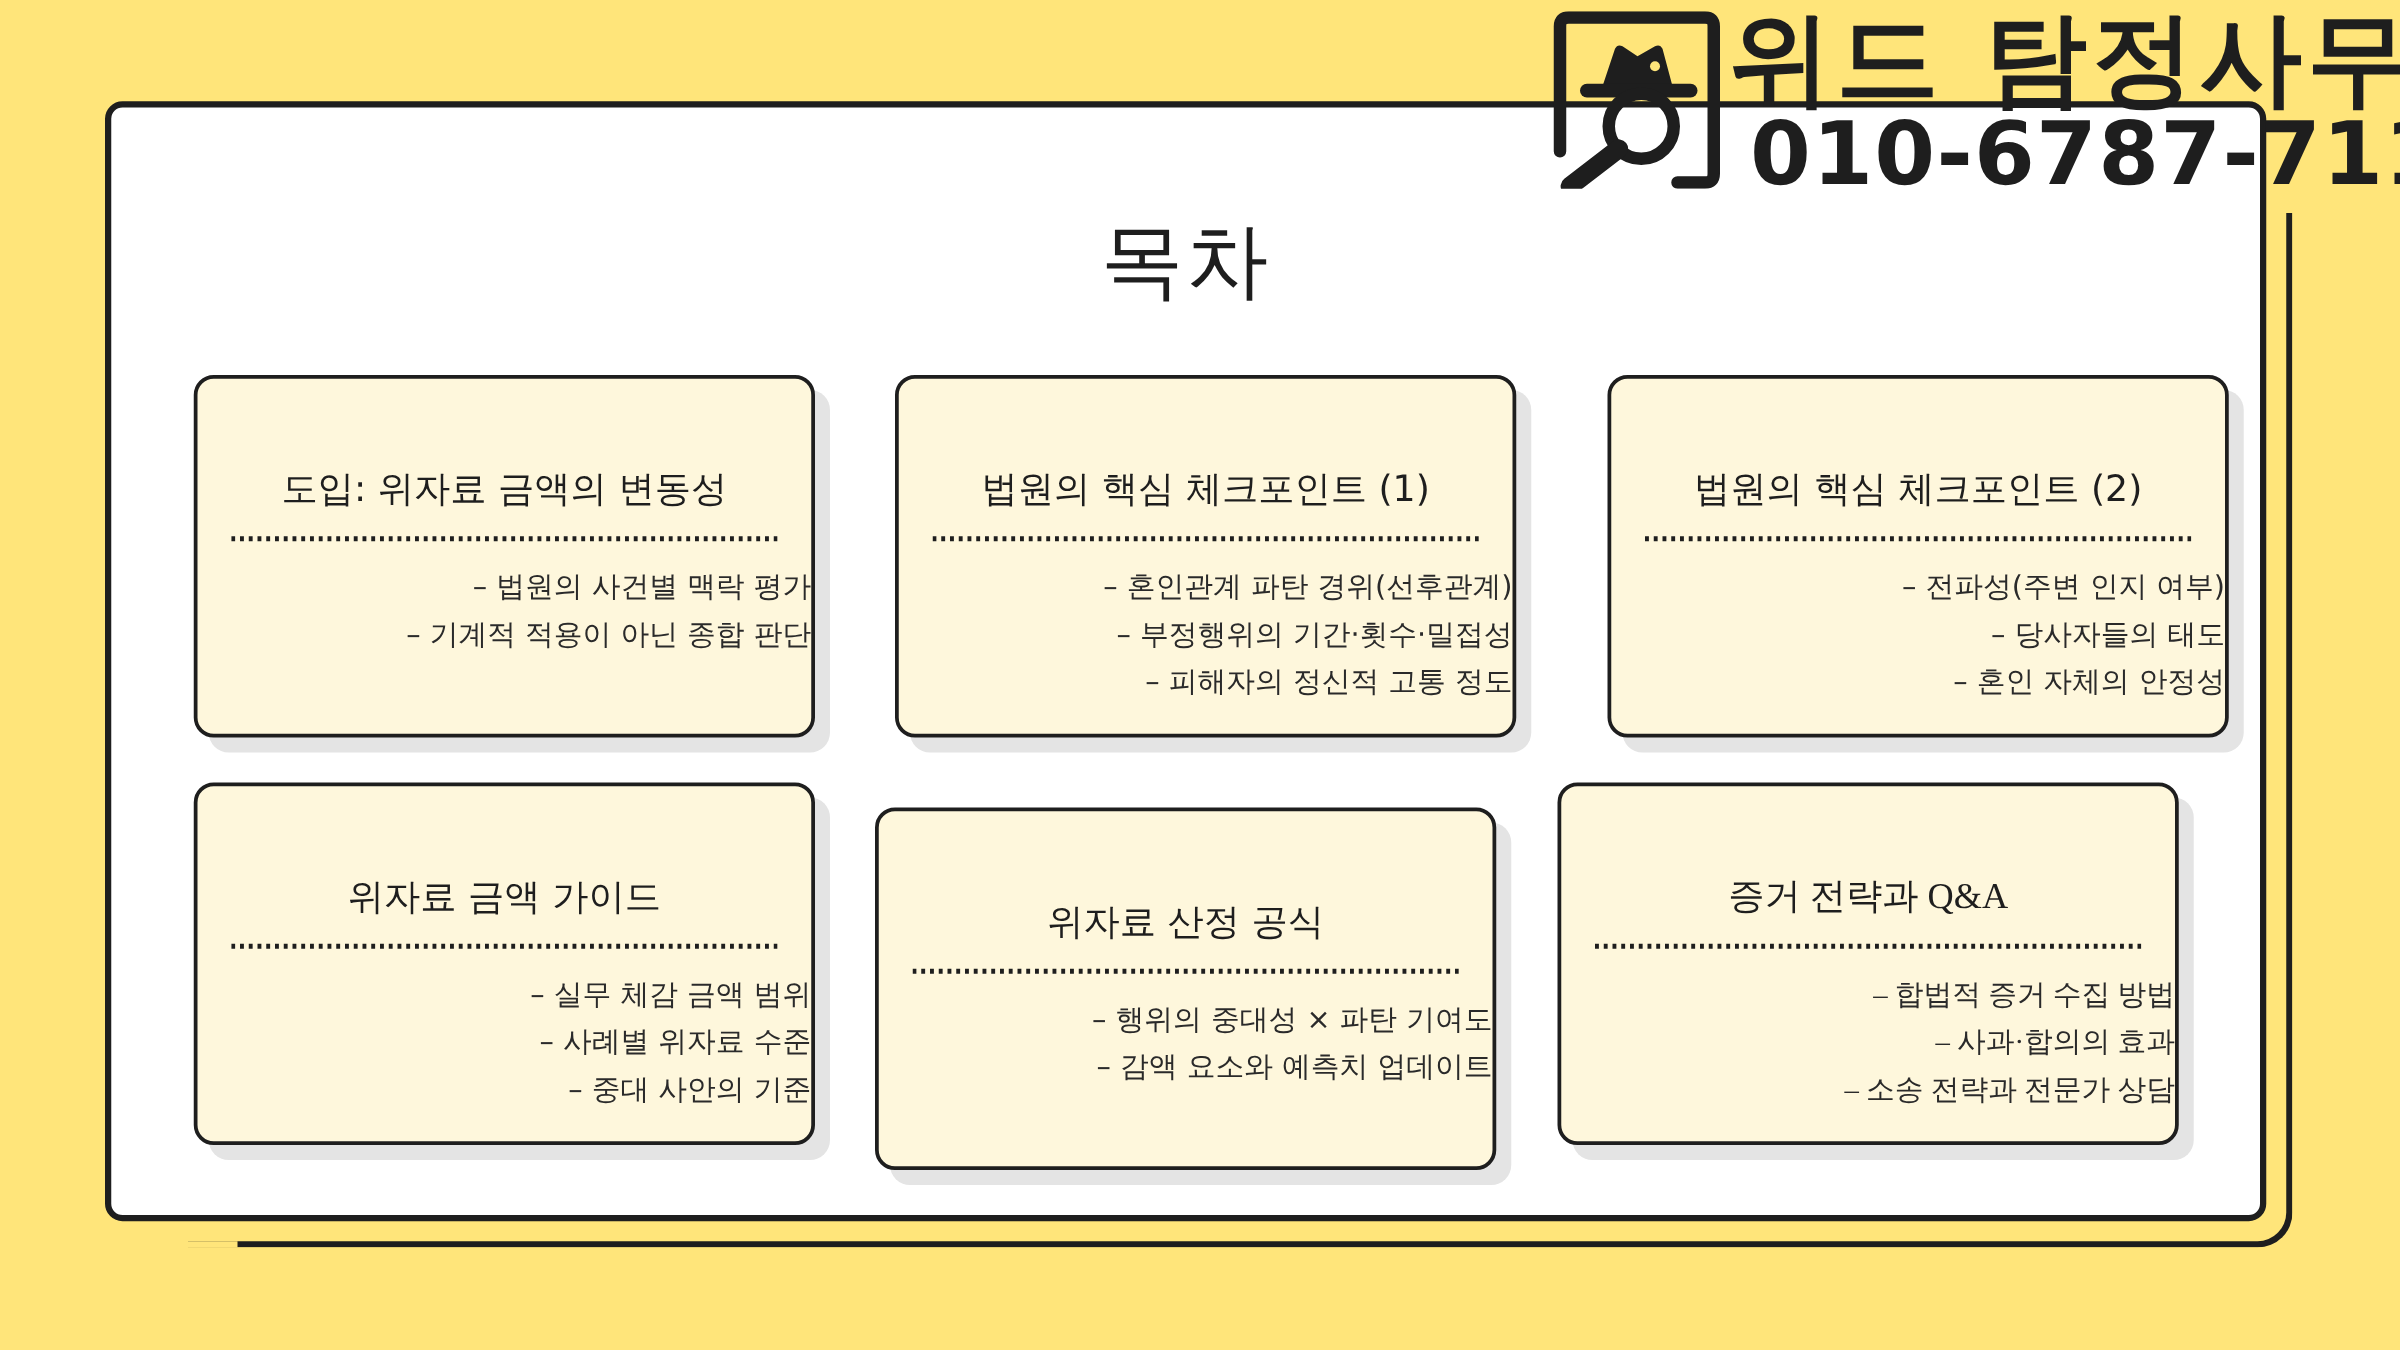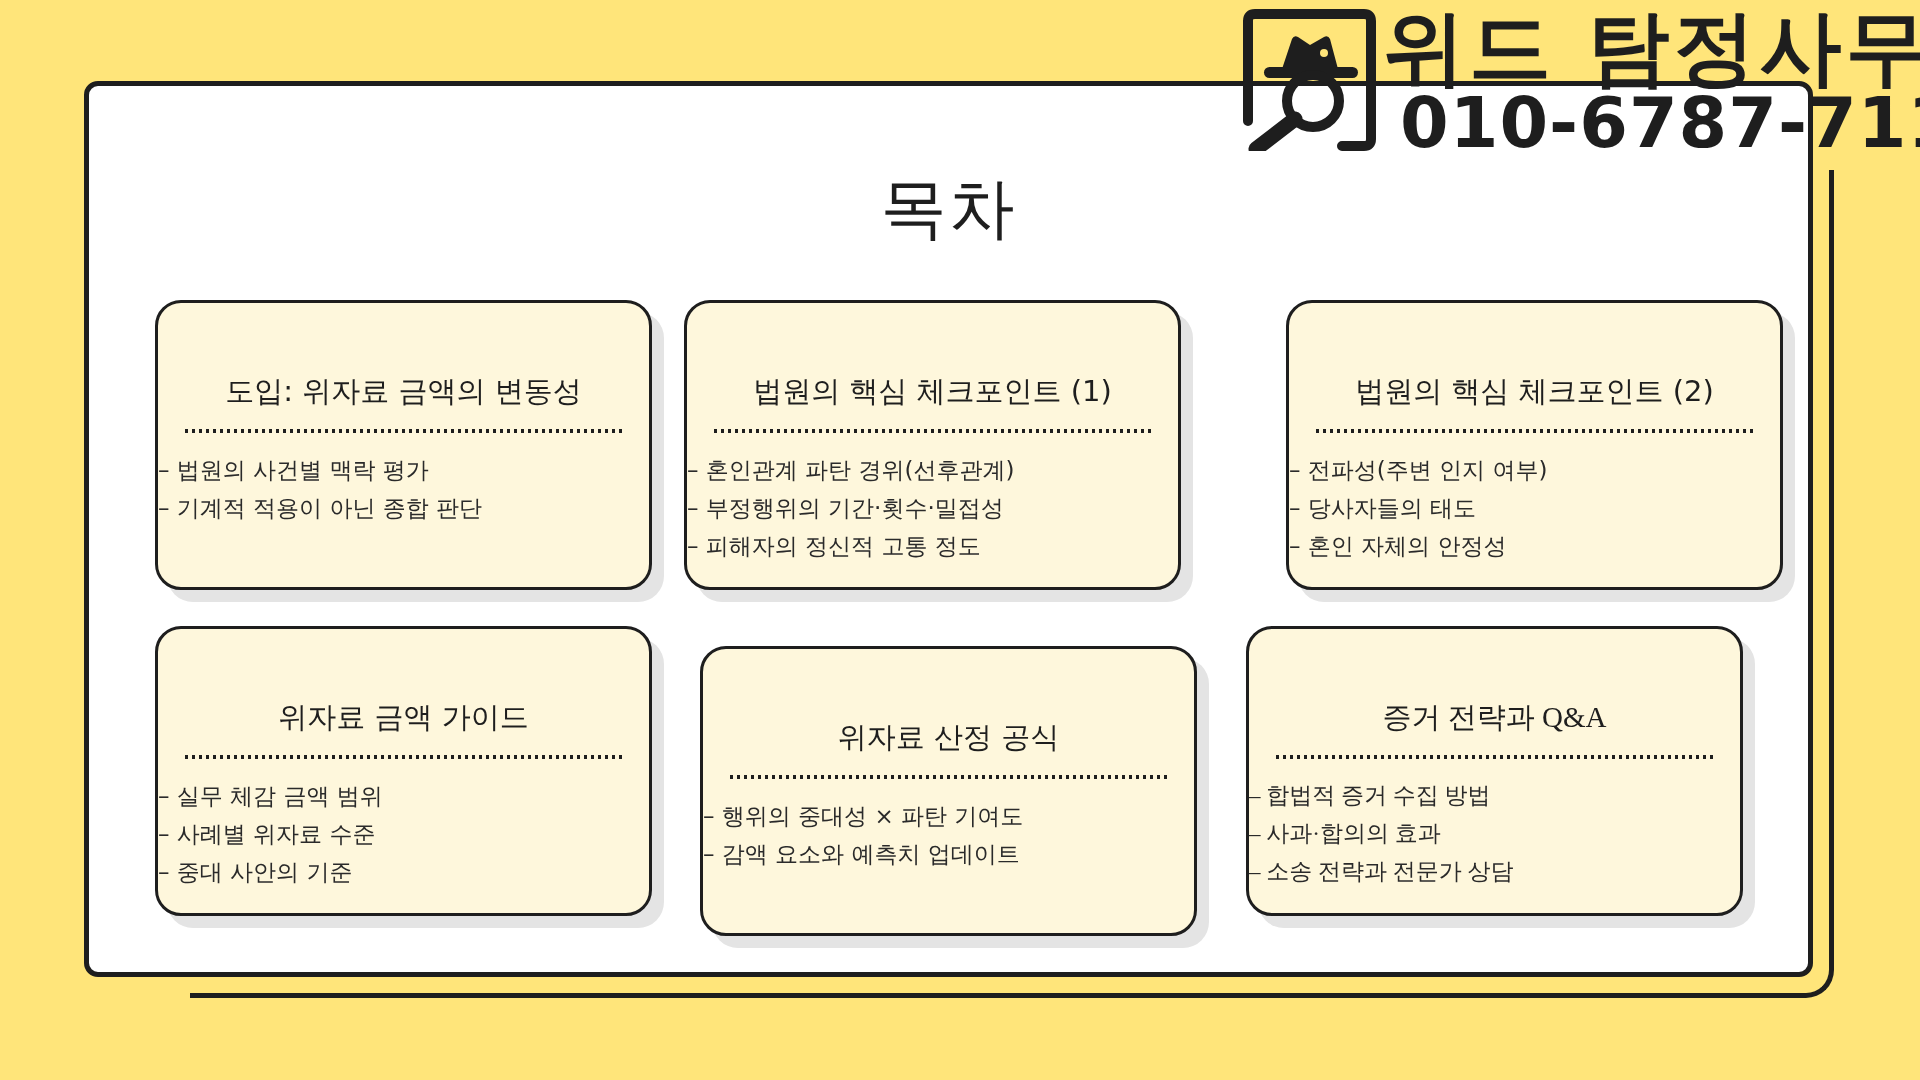--- a/index.html
+++ b/index.html
@@ -38,40 +38,40 @@
     line-height: 90px;
     font-weight: normal;
     color: #1e1e1e;
     letter-spacing: 2px;
   }
   .card {
     position: absolute;
     width: 497px; height: 290px;
     background: #fef7dc;
     border: 3px solid #1e1e1e;
-    border-radius: 26px;
+    border-radius: 16px;
     box-shadow: 12px 12px 0 0 #e4e4e4;
   }
   .card-title {
     position: absolute; left: 0; right: 0; top: 68px;
     text-align: center;
     font-size: 29px; line-height: 40px;
     color: #1e1e1e;
   }
   .card-divider {
     position: absolute; left: 27px; right: 27px; top: 126px;
     height: 4px;
     background-image: radial-gradient(circle, #1e1e1e 0 1.6px, transparent 1.8px);
     background-image: linear-gradient(to right, #1e1e1e 0 3.5px, transparent 3.5px);
     background-size: 7px 4px;
     background-repeat: repeat-x;
   }
   .card-items {
     position: absolute; left: 0; right: 0; top: 148px;
-    text-align: left;
+    text-align: right;
     font-size: 23px; line-height: 38px;
     color: #2a2a2a;
     list-style: none;
   }
   .logo-box {
     position: absolute;
     left: 1240px; top: 9px;
     width: 138px; height: 142px;
   }
   .brand-name {
@@ -104,21 +104,21 @@
 
 <div class="card" style="left:155px; top:300px;">
   <div class="card-title">도입: 위자료 금액의 변동성</div>
   <div class="card-divider"></div>
   <ul class="card-items">
     <li>– 법원의 사건별 맥락 평가</li>
     <li>– 기계적 적용이 아닌 종합 판단</li>
   </ul>
 </div>
 
-<div class="card" style="left:684px; top:300px;">
+<div class="card" style="left:716px; top:300px;">
   <div class="card-title">법원의 핵심 체크포인트 (1)</div>
   <div class="card-divider"></div>
   <ul class="card-items">
     <li>– 혼인관계 파탄 경위(선후관계)</li>
     <li>– 부정행위의 기간·횟수·밀접성</li>
     <li>– 피해자의 정신적 고통 정도</li>
   </ul>
 </div>
 
 <div class="card" style="left:1246px; top:300px;margin-left:40px;">

